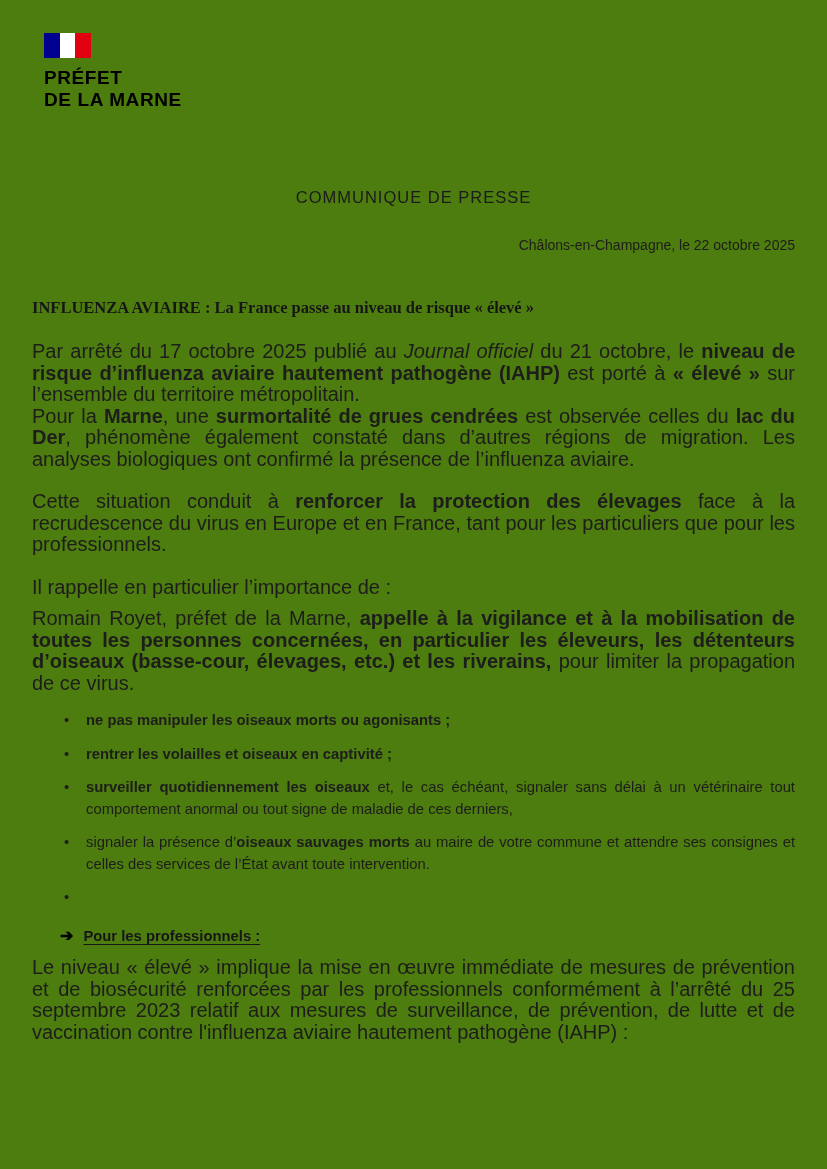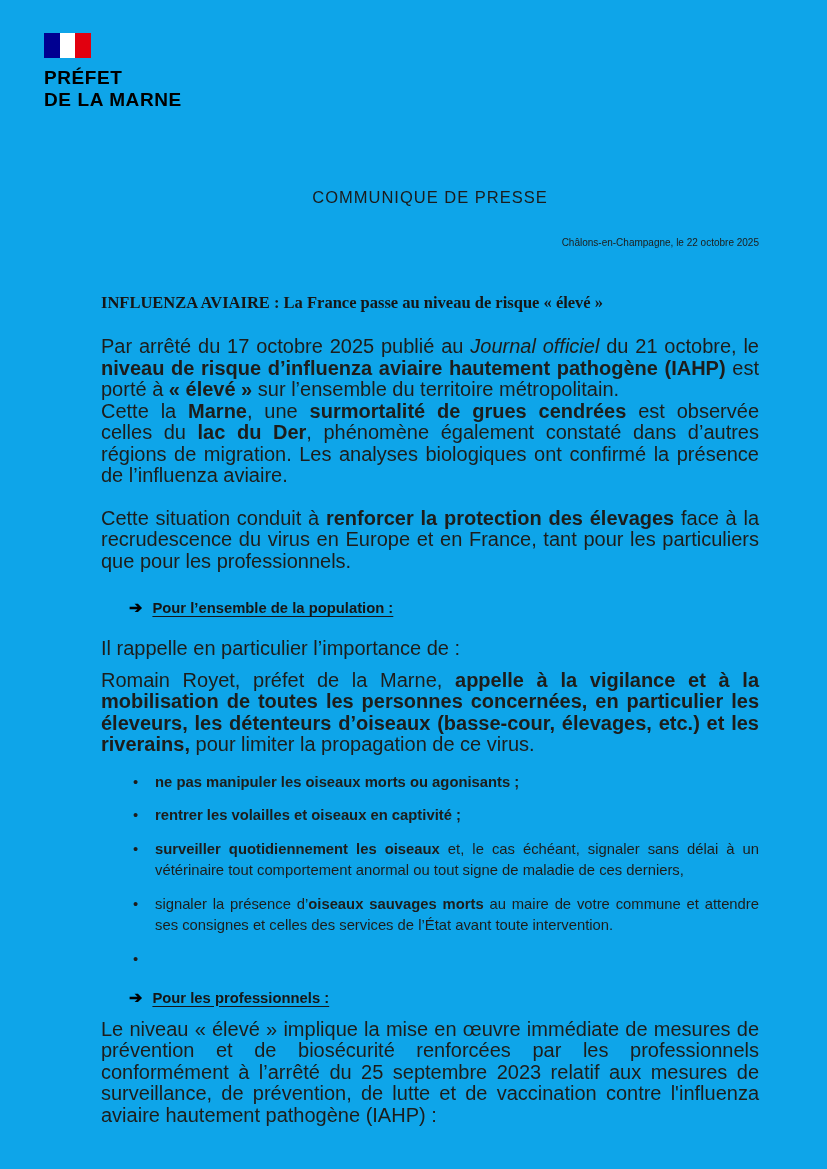--- a/index.html
+++ b/index.html
@@ -1,32 +1,32 @@
 <!DOCTYPE html>
 <html lang="fr"><head>
 <meta charset="utf-8">
 <style>
   * { box-sizing: border-box; }
   html, body { margin: 0; padding: 0; background: #e9e9e9; }
   .page {
-    width: 827px; height: 1169px; margin: 0 auto; background: #0ea5e9;
+    width: 827px; height: 1169px; margin: 0 auto; background: #4d7c0f;
     position: relative; overflow: hidden;
     font-family: "Liberation Sans", sans-serif; color: #1d1d1b;
   }
   
   .logo-block { position: absolute; top: 33px; left: 44px; }
   .flag { display: flex; width: 47px; height: 25px; margin-bottom: 9px; }
   .flag .stripe { width: 16px; height: 100%; display: block; }
   .flag .stripe-white { background: #ffffff; width: 15px; }
   .gov-name { font-weight: 700; font-size: 19px; line-height: 22px; letter-spacing: 0.6px; color: #000; }
   .motto { margin-top: 9px; font-family: "DejaVu Serif", serif; font-style: italic; font-size: 11.5px; line-height: 14px; color: #111; }
   
-  .content { position: absolute; top: 0; left: 0; right: 0; padding: 0 68px; margin-left: 33px; }
+  .content { position: absolute; top: 0; left: 0; right: 0; padding: 0 32px; }
   .doc-title { margin: 188px 0 0 0; text-align: center; font-weight: 400; font-size: 16.5px; letter-spacing: 1px; color: #1b1b1b; }
-  .dateline { margin-top: 30px; text-align: right; font-size: 10px; color: #1d1d1b; }
+  .dateline { margin-top: 30px; text-align: right; font-size: 14px; color: #1d1d1b; }
   .headline { margin-top: 44px; font-weight: 700; font-size: 16.5px; line-height: 22px; color: #161616; font-family: Liberation Serif, serif; }
   .headline .h-line2 { margin-top: 12px; }
   .para { margin: 0; font-size: 20px; line-height: 21.5px; text-align: justify; }
   .para-group { margin-top: 22px; }
   .mt-block { margin-top: 21px; }
   .section-head { margin: 26px 0 0 28px; font-size: 14.8px; }
   .arrow { font-weight: 700; font-size: 16px; margin-right: 10px; color: #000; }
   .section-label { font-weight: 700; text-decoration: underline; text-underline-offset: 2.5px; color: #161616; }
   .after-section { margin-top: 10px; }
   .bullet-list { list-style: none; margin: 16px 0 0 0; padding: 0 0 0 30px; }
@@ -57,28 +57,25 @@
     <h1 class="doc-title">COMMUNIQUE DE PRESSE</h1>
 
     <div class="dateline">Châlons-en-Champagne, le 22 octobre 2025</div>
 
     <h2 class="headline">
       <div class="h-line1">INFLUENZA AVIAIRE : La France passe au niveau de risque « élevé »</div>
     </h2>
 
     <div class="para-group">
       <p class="para"><span>Par arrêté du 17 octobre 2025 publié au </span><span class="i">Journal officiel</span><span> du 21 octobre, le </span><span class="b">niveau de risque d’influenza aviaire hautement pathogène (IAHP)</span><span> est porté à </span><span class="b">« élevé »</span><span> sur l’ensemble du territoire métropolitain.</span></p>
-      <p class="para"><span>Cette la </span><span class="b">Marne</span><span>, une </span><span class="b">surmortalité de grues cendrées</span><span> est observée celles du </span><span class="b">lac du Der</span><span>, phénomène également constaté dans d’autres régions de migration. Les analyses biologiques ont confirmé la présence de l’influenza aviaire.</span></p>
+      <p class="para"><span>Pour la </span><span class="b">Marne</span><span>, une </span><span class="b">surmortalité de grues cendrées</span><span> est observée celles du </span><span class="b">lac du Der</span><span>, phénomène également constaté dans d’autres régions de migration. Les analyses biologiques ont confirmé la présence de l’influenza aviaire.</span></p>
     </div>
 
     <p class="para mt-block"><span>Cette situation conduit à </span><span class="b">renforcer la protection des élevages</span><span> face à la recrudescence du virus en Europe et en France, tant pour les particuliers que pour les professionnels.</span></p>
 
-    <div class="section-head">
-      <span class="arrow">➔</span><span class="section-label">Pour l’ensemble de la population :</span>
-    </div>
 
     <p class="para mt-block"><span>Il rappelle en particulier l’importance de :</span></p>
 
     <p class="para after-section"><span>Romain Royet, préfet de la Marne, </span><span class="b">appelle à la vigilance et à la mobilisation de toutes les personnes concernées, en particulier les éleveurs, les détenteurs d’oiseaux (basse-cour, élevages, etc.) et les riverains,</span><span> pour limiter la propagation de ce virus.</span></p>
 
     <ul class="bullet-list">
       <li class="bullet-item">
         <span class="blt">•</span>
         <span><span class="b">ne pas manipuler les oiseaux morts ou agonisants ;</span></span>
       </li>

